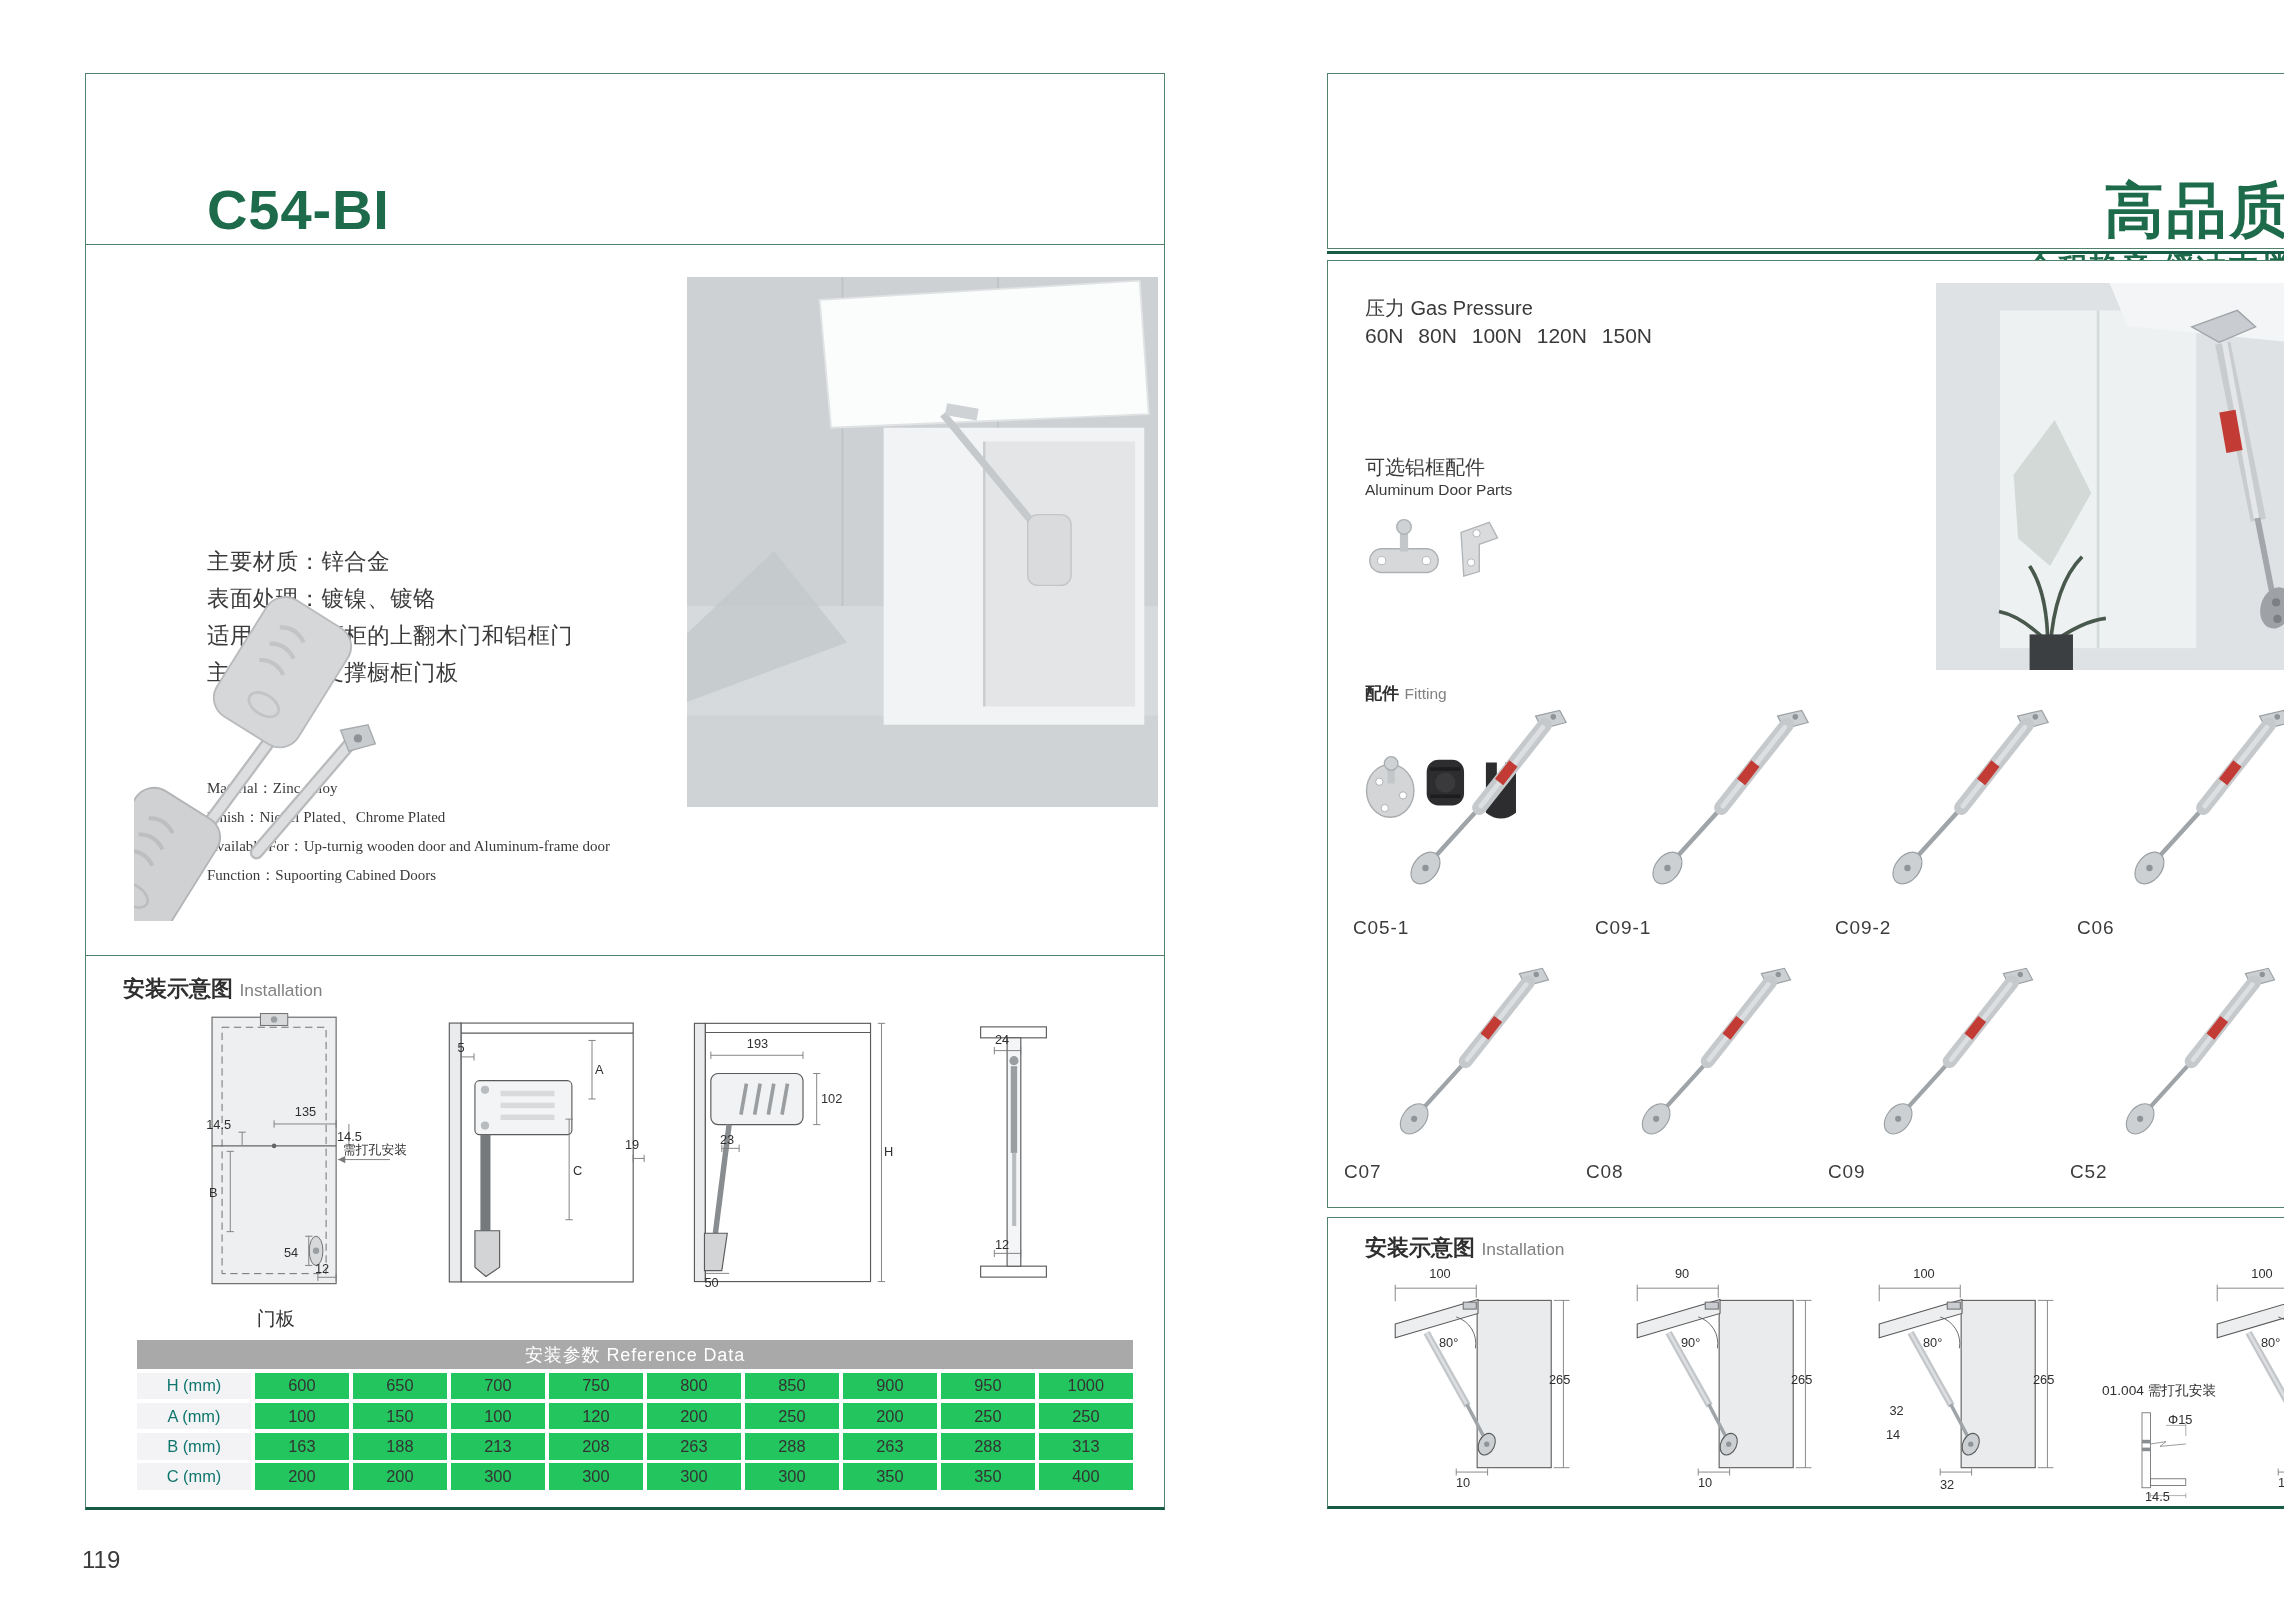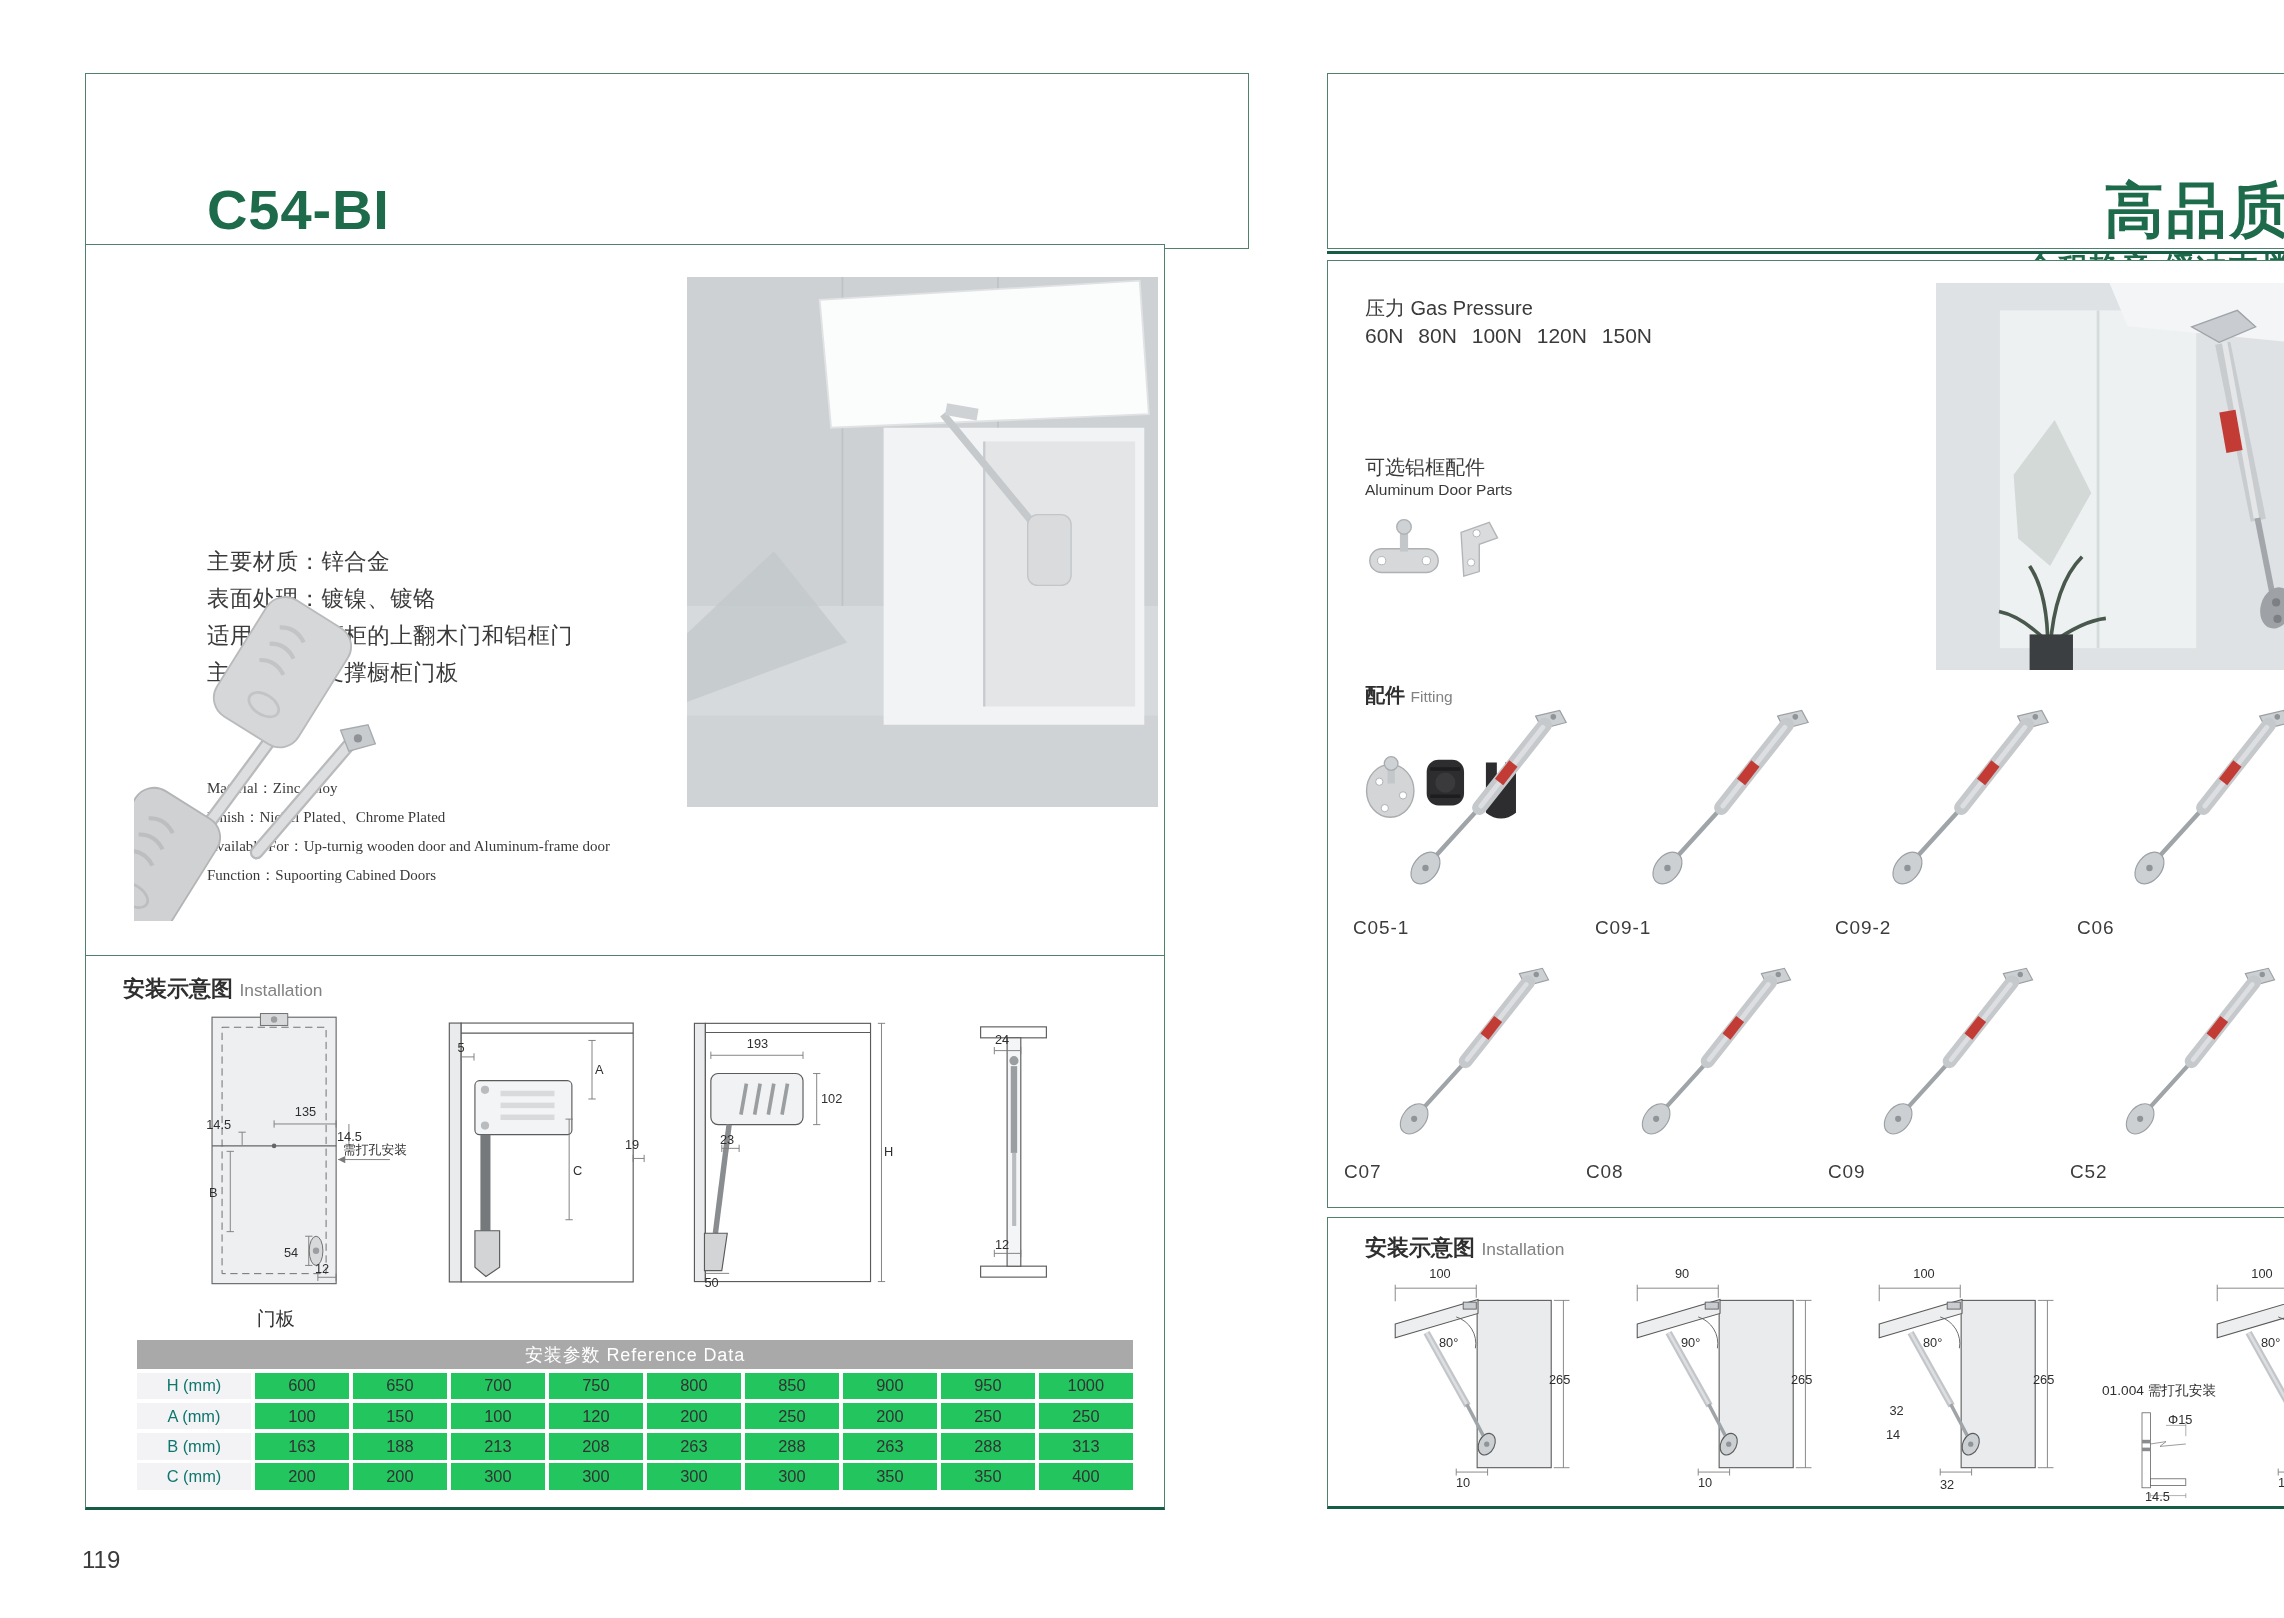--- a/index.html
+++ b/index.html
@@ -16,21 +16,21 @@
   .r-title{position:absolute;right:114px;top:97px;font-size:60px;font-weight:800;color:#1e6b4c;letter-spacing:2.7px;}
   .r-sub-cn{position:absolute;right:114px;top:174px;font-size:30px;font-weight:700;color:#1e6b4c;letter-spacing:1.8px;}
   .r-sub-en{position:absolute;right:114px;top:218px;font-size:15.5px;color:#333;}
   
   .specs-cn{position:absolute;left:121px;top:298px;font-size:22.4px;line-height:37px;color:#3a3a3a;letter-spacing:0.5px;}
   .specs-en{position:absolute;left:121px;top:529px;font-size:15px;line-height:29px;color:#3a3a3a;}
   
   .sec-head{position:absolute;white-space:nowrap;}
   .sec-head .cn{font-size:22px;color:#2f2f2f;font-weight:600;}
   .sec-head .en{font-size:17.4px;color:#828282;margin-left:6.4px;}
-  .fit-head .cn{font-size:20px;color:#2f2f2f;}
+  .fit-head .cn{font-size:17px;color:#2f2f2f;}
   .fit-head .en{font-size:15.5px;color:#828282;margin-left:5.5px;}
   
   .prod{position:absolute;width:228px;height:235px;}
   .prod svg.strut{position:absolute;left:20.6px;top:2.3px;}
   .prod .plabel{position:absolute;left:0;width:192px;text-align:left;font-size:19px;color:#3c3c3c;letter-spacing:0.9px;}
   .row1 .plabel{top:211px;}
   .row2 .plabel{top:197px;}
   
   .diag{position:absolute;}
   .diag .dim{position:absolute;font-size:12.8px;color:#2f2f2f;white-space:nowrap;}
@@ -219,21 +219,21 @@
             <line x1="216" y1="46" x2="216" y2="94"></line>
             <line x1="98" y1="292" x2="216" y2="292"></line>
             <line x1="98" y1="284" x2="98" y2="300"></line>
             <line x1="216" y1="284" x2="216" y2="300"></line>
           </g>
         </g>
       </symbol>
     </defs>
   </svg>
 
-  <section class="box" style="left:85px;top:73px;width:1164px;height:176px;">
+  <section class="box" style="left:85px;top:73px;width:1080px;height:176px;">
     <div class="l-model">C54-BI</div>
     <div class="l-sub-cn">折叠门缓冲支撑</div>
     <div class="l-sub-en">Bi folding door support</div>
   </section>
   <div class="rule" style="left:85px;top:251px;width:1080px;"></div>
 
   <section class="box" style="left:85px;top:244px;width:1080px;height:783px;font-family:Liberation Serif, serif;">
     <div class="specs-cn">
       <div>主要材质：锌合金</div>
       <div>表面处理：镀镍、镀铬</div>

